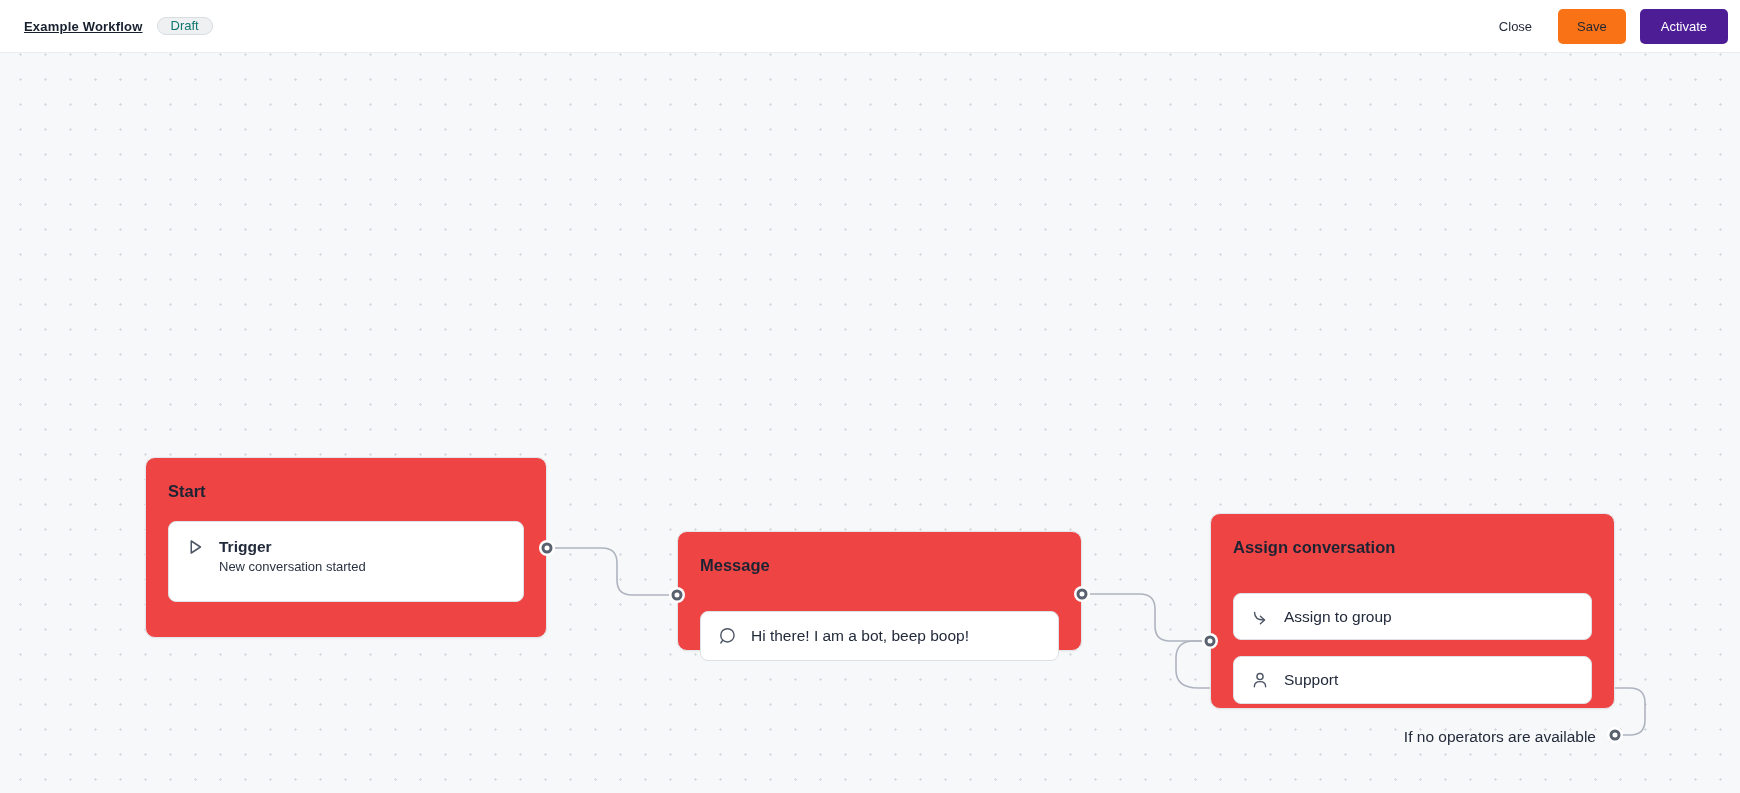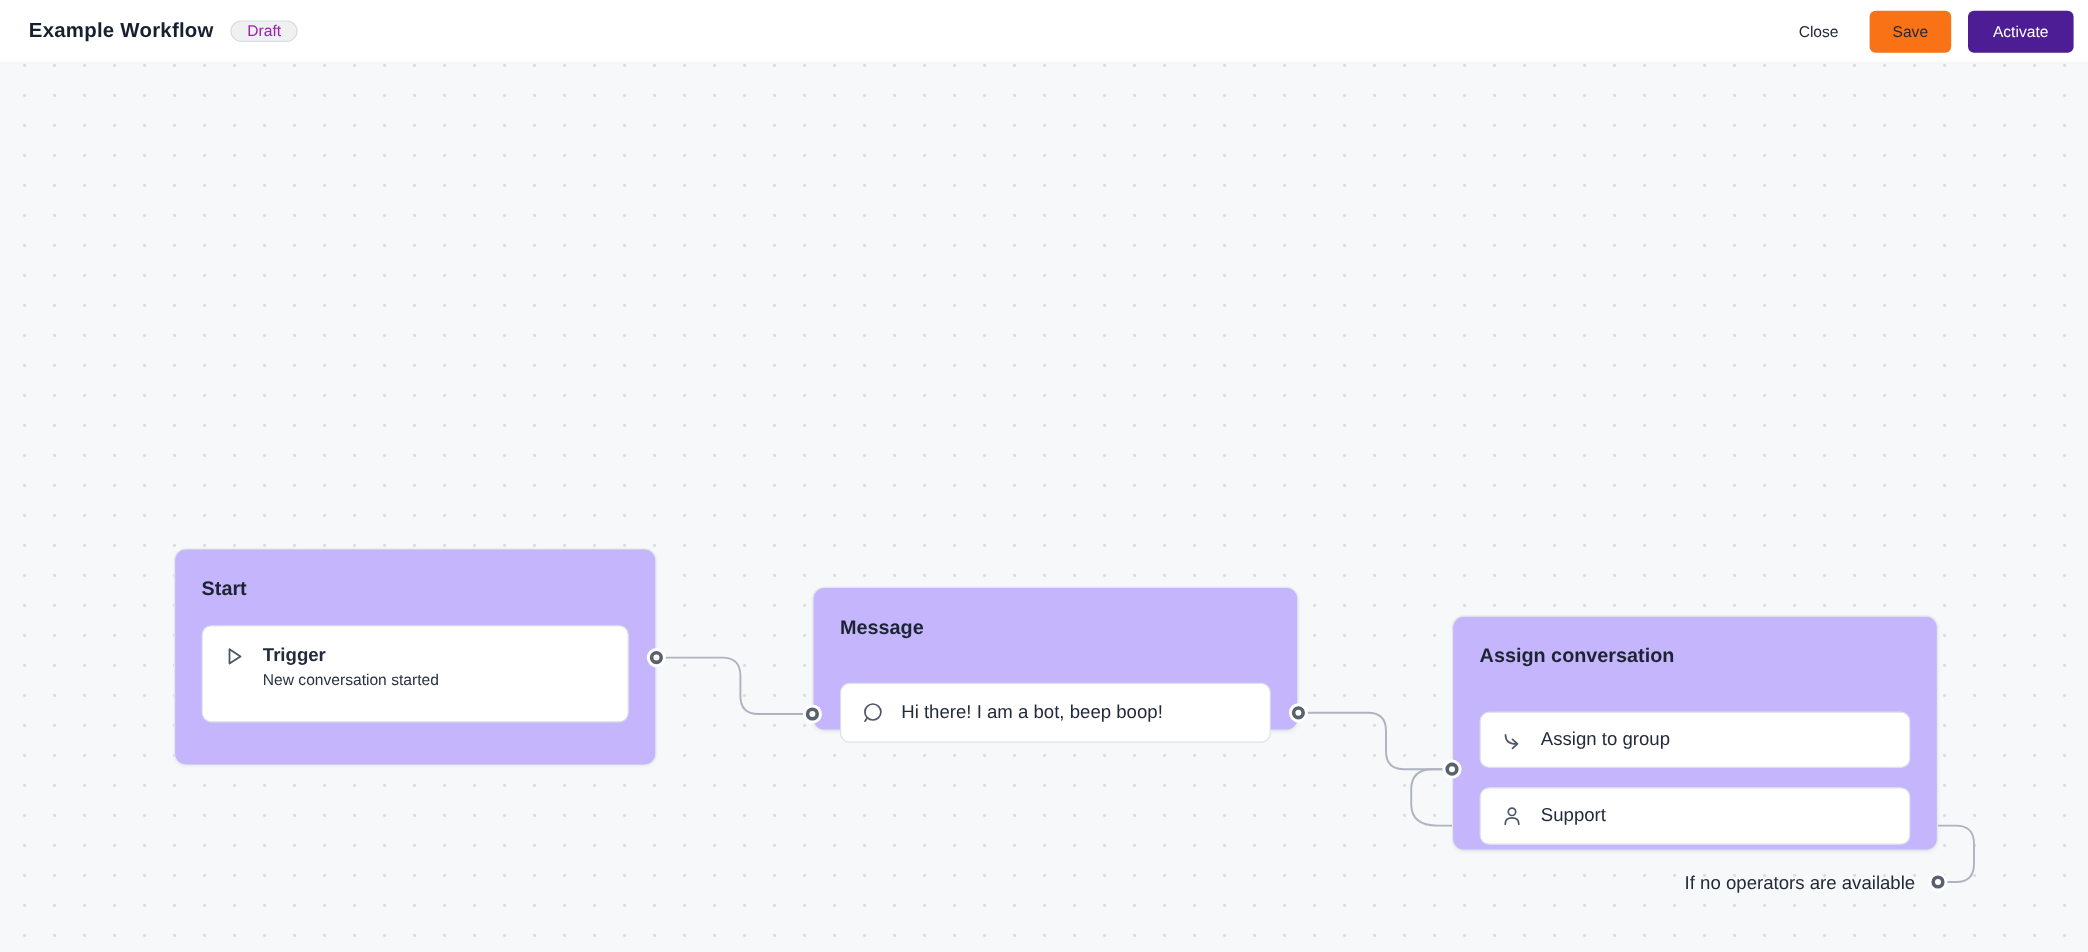--- a/index.html
+++ b/index.html
@@ -4,41 +4,41 @@
 <style>
   * { margin:0; padding:0; box-sizing:border-box; }
   html,body { width:1740px; height:793px; overflow:hidden;
     font-family:"Liberation Sans", sans-serif; background:#f7f8fa; }
   #stage { position:relative; width:1740px; height:793px; overflow:hidden; }
 
   
   .topbar { position:absolute; top:0; left:0; right:0; height:53px; background:#ffffff;
     border-bottom:1px solid #ecedf0; display:flex; align-items:center;
     padding:0 12px 0 24px; z-index:10; }
-  .wf-title { font-size:17px; font-weight:700; color:#17202e; letter-spacing:.2px; }
-  .badge { margin-left:14px; font-size:13px; color:#a21caf; background:#eef0f2;
+  .wf-title { font-size:13px; font-weight:700; color:#17202e; letter-spacing:.2px;text-decoration:underline; }
+  .badge { margin-left:14px; font-size:13px; color:#0f766e; background:#eef0f2;
     border:1px solid #d9dce1; border-radius:999px; padding:0 13px; line-height:16px; }
   .topbar-spacer { flex:1; }
   .btn { font-size:13px; border:none; cursor:pointer; border-radius:5px;
     padding:9px 19px; line-height:17px; background:transparent; color:#1f2737;
     font-family:"Liberation Sans", sans-serif; }
   .btn-ghost { background:transparent; padding:9px 14px; }
   .btn-neutral { background:#f97316; margin-left:12px; }
   .btn-primary { background:#4c1d95; color:#ffffff; margin-left:14px; padding:9px 21px; }
 
   
   .canvas { position:absolute; top:53px; left:0; right:0; bottom:0; background-color:#f7f8f9;
     background-image:radial-gradient(#d8dbdf 1.1px, transparent 1.25px);
     background-size:25px 25px; background-position:8px 14px; z-index:0; }
   svg.edges { position:absolute; top:0; left:0; width:1740px; height:793px;
     z-index:1; pointer-events:none; }
   svg.edges path { fill:none; stroke:#aeb4bf; stroke-width:1.6px; }
 
   
-  .node { position:absolute; background:#c4b5fd; border:1px solid #e3e6ea;
+  .node { position:absolute; background:#ef4444; border:1px solid #e3e6ea;
     border-radius:10px; z-index:2; box-shadow:0 1px 3px rgba(22,32,52,.04); }
   .node-title { position:absolute; left:22px; top:24px; font-size:16.5px;
     font-weight:700; color:#1c2433; }
   .card { position:absolute; left:22px; right:22px; background:#ffffff;
     border:1px solid #dde1e6; border-radius:8px; display:flex; align-items:center;
     padding:0 16px; cursor:pointer; }
   .card .icn { width:20px; height:20px; flex:0 0 20px; display:block; }
   .card .icn svg { width:20px; height:20px; display:block; }
   .card-label { margin-left:14px; font-size:15.5px; color:#232b3b; line-height:20px; }
   .card-col { margin-left:14px; display:flex; flex-direction:column; }
@@ -83,21 +83,21 @@
           <path d="M7.5 4.8 L18.5 12 L7.5 19.2 Z"></path>
         </svg>
       </span>
       <span class="card-col">
         <span class="card-label">Trigger</span>
         <span class="card-desc">New conversation started</span>
       </span>
     </div>
   </div>
 
-  <div class="node" style="left:677px; top:489px; width:405px; height:120px;">
+  <div class="node" style="left:677px; top:531px; width:405px; height:120px;">
     <div class="node-title">Message</div>
     <div class="card" style="top:79px; height:50px;">
       <span class="icn">
         <svg viewBox="0 0 24 24" fill="none" stroke="#4d5665" stroke-width="1.7" stroke-linecap="round">
           <circle cx="12.5" cy="11.2" r="8"></circle>
           <path d="M6.8 17.2 L4.6 20.4"></path>
         </svg>
       </span>
       <span class="card-label">Hi there! I am a bot, beep boop!</span>
     </div>

